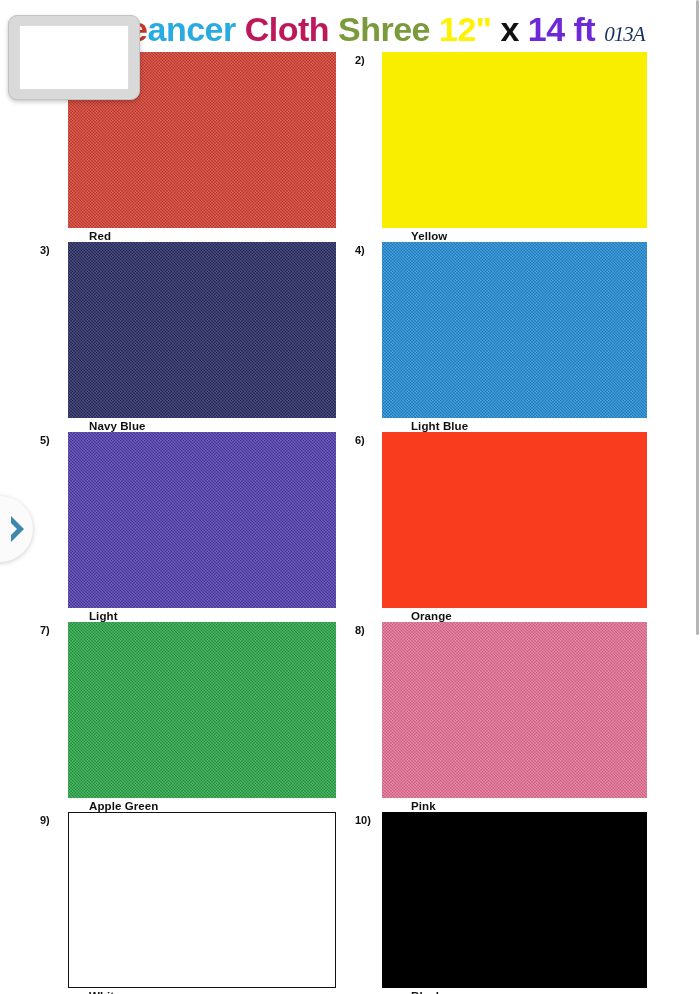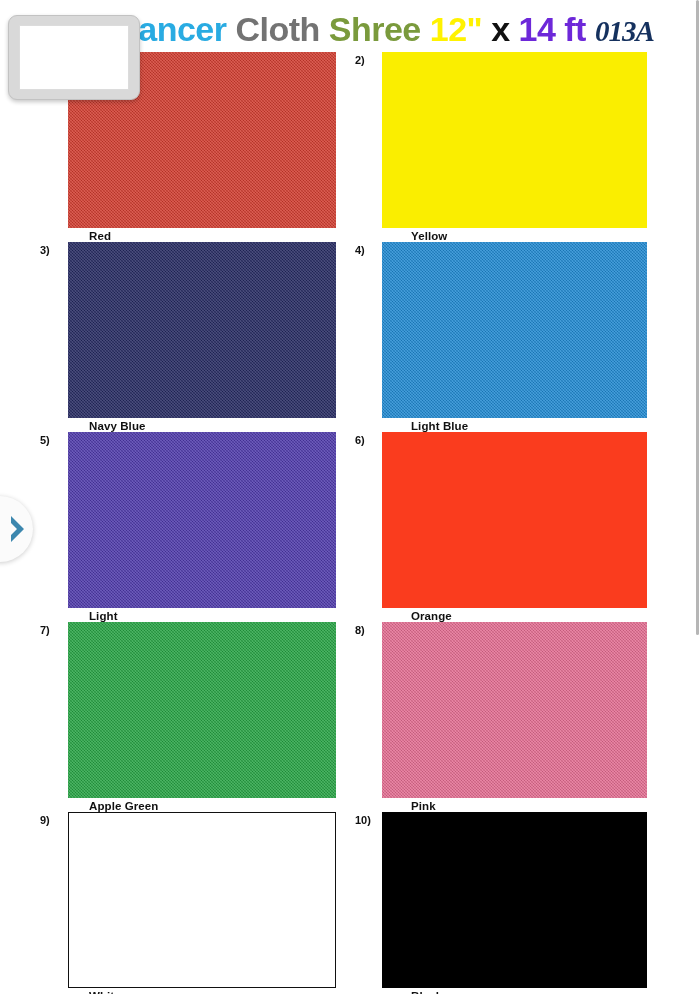--- a/index.html
+++ b/index.html
@@ -25,31 +25,31 @@
     white-space: nowrap;
     font-size: 34px;
     font-weight: bold;
     letter-spacing: -0.5px;
     line-height: 42px;
     text-align: center;
   }
   .t-seg { display: inline; }
   .t-brand    { color: #c0392b; }
   .t-dancer   { color: #29ABE2; }
-  .t-cloth    { color: #737373; }
+  .t-cloth    { color: #be185d; }
   .t-colour   { color: #7A9A3C; }
   .t-size     { color: #FFF200; }
   .t-x        { color: #111111; }
   .t-ft       { color: #6d28d9; }
   .t-code     {
     color: #15315E;
     font-family: "Liberation Serif", serif;
     font-style: italic;
-    font-weight: bold;
-    font-size: 29px;
+    font-weight: normal;
+    font-size: 21px;
     letter-spacing: -1px;
   }
 
   
   .grid {
     position: absolute;
     left: 0; top: 52px;
     width: 700px;
   }
   .row {

